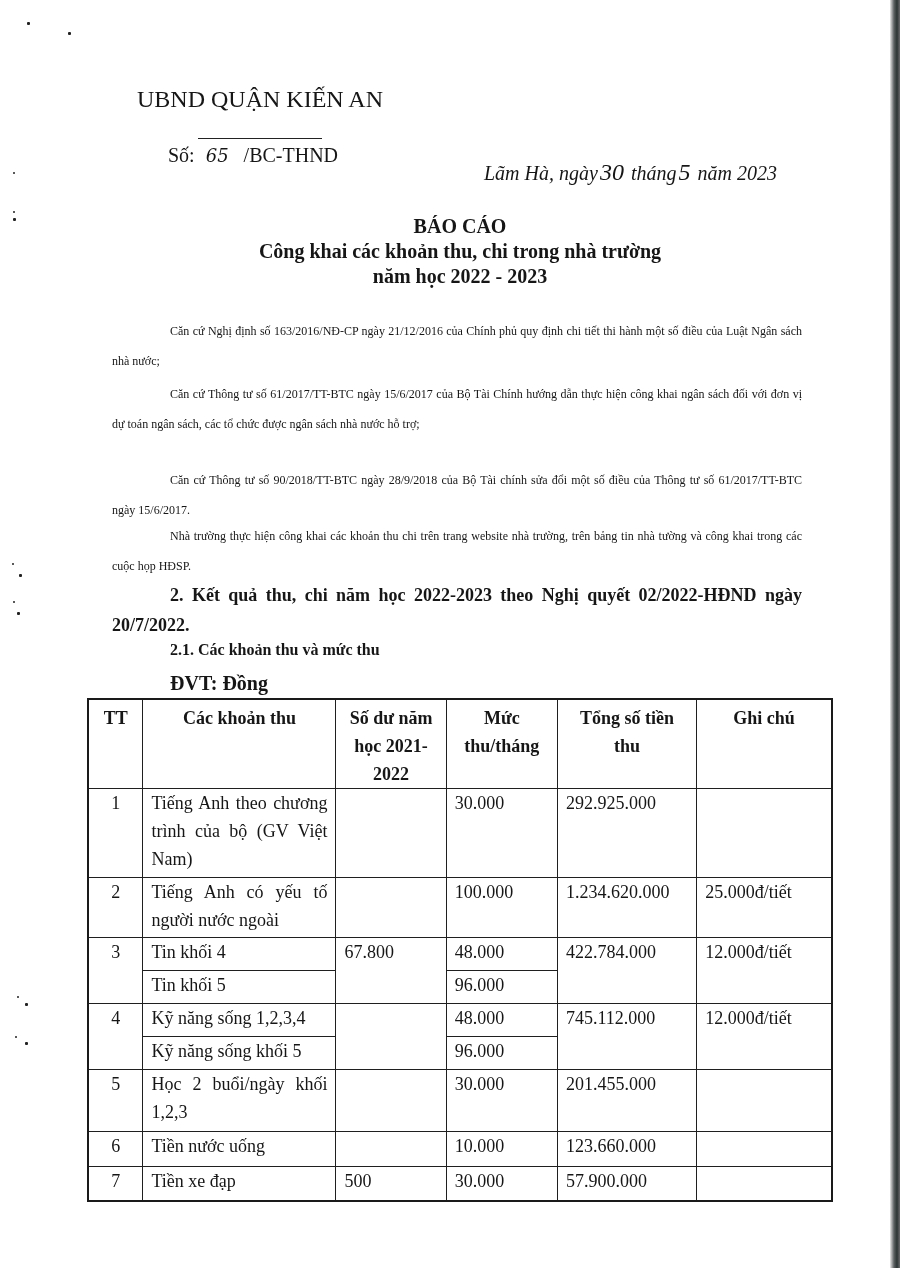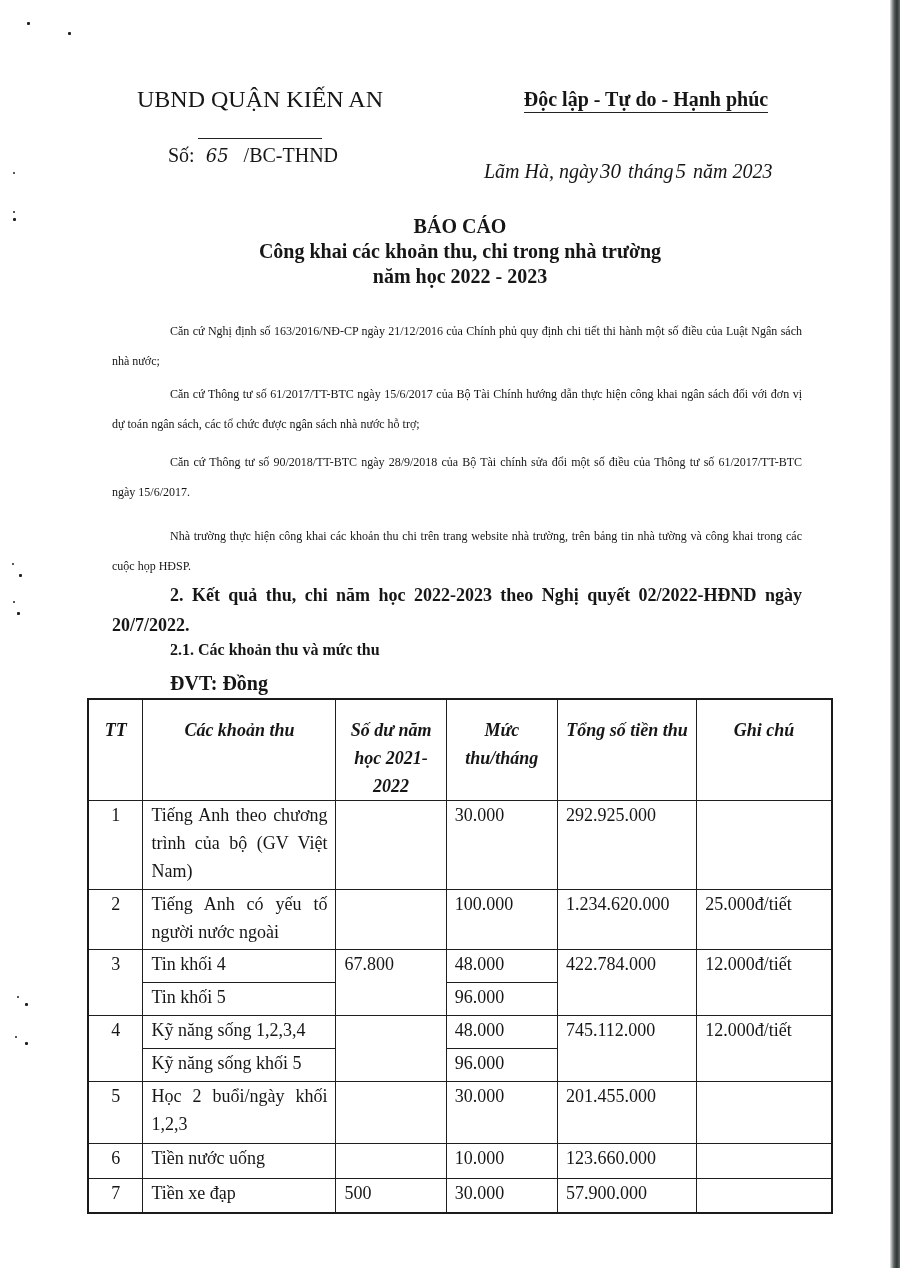--- a/index.html
+++ b/index.html
@@ -17,40 +17,40 @@
 
     .hdr-left { left: 90px; top: 86px; width: 340px; text-align: center; font-size: 24px; line-height: 26px; }
     .hdr-left .l2 { font-weight: bold; }
     .hdr-left .ul { position: absolute; left: 108px; width: 124px; top: 52px; height: 0; border-top: 1px solid #222; }
     .hdr-right { left: 432px; top: 86px; width: 428px; text-align: center; font-size: 20px; line-height: 26px; font-weight: bold; }
     .hdr-right .l2 span { border-bottom: 1px solid #222; padding-bottom: 2px; }
 
     .ref { left: 168px; top: 144px; font-size: 20px; text-align: right; }
     .ref .hand { font-family: "DejaVu Serif", serif; font-style: italic; font-size: 18px; margin: 0 10px 0 6px; }
     .date { left: 484px; top: 159px; font-size: 20px; font-style: italic; }
-    .date .hand { font-style: italic; font-size: 21px; margin: 0 2px; }
+    .date .hand { font-style: italic; font-size: 24px; margin: 0 2px; }
 
     .title { left: 0; width: 920px; top: 214px; text-align: center; font-weight: bold; font-size: 20px; line-height: 25px; }
 
     .para { left: 112px; width: 690px; font-size: 12px; line-height: 30px; text-align: justify; text-indent: 58px; }
     .p1 { top: 316px; }
     .p2 { top: 379px; }
-    .p3 { top: 447px; }
+    .p3 { top: 465px; }
     .p4 { top: 521px; }
     .p5 { top: 580px; font-weight: bold; font-size: 18px; }
     .p6 { left: 170px; top: 641px; font-size: 16px; font-weight: bold; }
     .p7 { left: 170px; top: 672px; font-size: 20px; font-weight: bold; }
 
     table.fees {
       position: absolute; left: 87px; top: 698px; width: 746px;
       border-collapse: collapse; font-size: 18px; line-height: 28px;
     }
     table.fees th, table.fees td { border: 1px solid #1f1f1f; vertical-align: top; padding: 0 8px; }
     table.fees { border: 2px solid #1a1a1a; }
-    table.fees th { font-weight: bold; text-align: center; padding-top: 16px; height: 78px; font-style: italic; }
+    table.fees th { font-weight: bold; text-align: center; padding-top: 4px; height: 78px; }
     table.fees td.tt { text-align: center; }
     table.fees td.item { text-align: justify; }
     .c1 { width: 38px; } .c2 { width: 180px; } .c3 { width: 95px; }
     .c4 { width: 95px; } .c5 { width: 123px; } .c6 { width: 119px; }
   </style>
 </head>
 <body>
 
 <div class="scan-edge"></div>
 <div class="speck" style="left:27px;top:22px"></div>
@@ -65,21 +65,20 @@
 <div class="speck" style="left:17px;top:996px;width:2px;height:2px"></div>
 <div class="speck" style="left:25px;top:1003px"></div>
 <div class="speck" style="left:15px;top:1036px;width:2px;height:2px"></div>
 <div class="speck" style="left:25px;top:1042px"></div>
 
 <div class="abs hdr-left">
   <div>UBND QUẬN KIẾN AN</div>
   <div class="ul"></div>
 </div>
 <div class="abs hdr-right">
-  <div class="l2"><span>Độc lập - Tự do - Hạnh phúc</span></div>
 </div>
 
 <div class="abs ref">
   <span>Số:</span>
   <span class="hand">65</span>
   <span>/BC-THND</span>
 </div>
 <div class="abs date">
   <span>Lãm Hà, ngày</span><span class="hand">30</span>
   <span>tháng</span><span class="hand">5</span>

